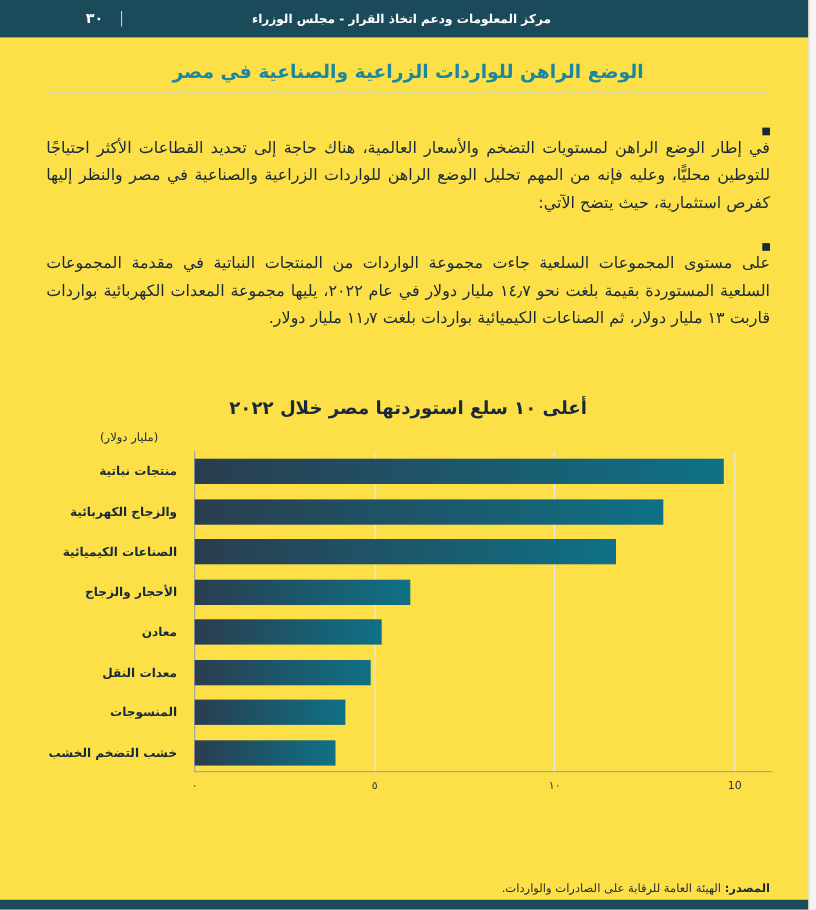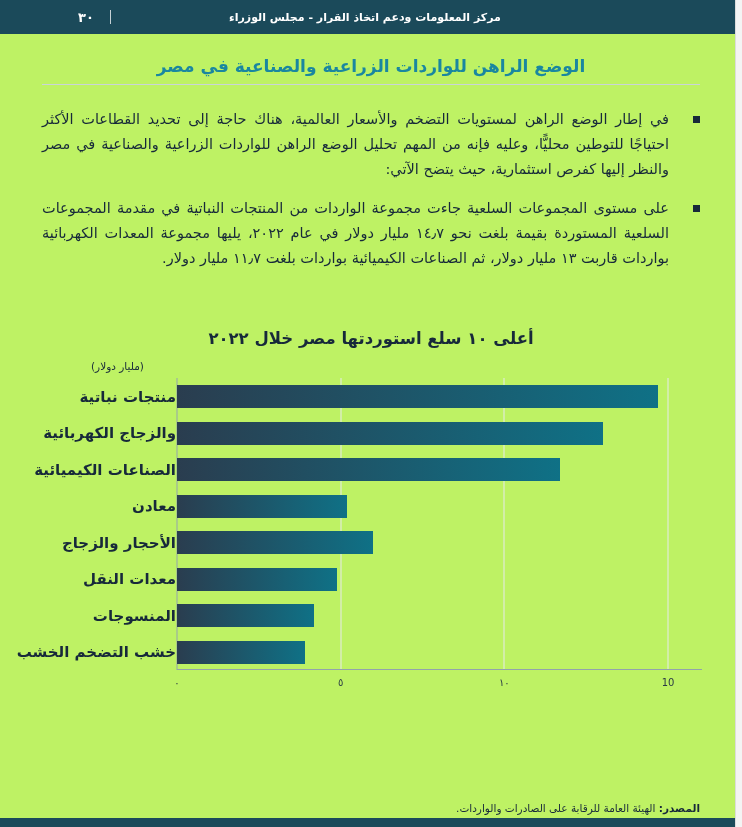--- a/index.html
+++ b/index.html
@@ -1,19 +1,19 @@
 <!DOCTYPE html>
 <html lang="ar" dir="rtl"><head>
 <meta charset="utf-8">
 <style>
   * { margin:0; padding:0; box-sizing:border-box; }
   body { background:#ffffff; font-family:"DejaVu Sans", sans-serif; }
   .page {
     position:relative; width:742px; height:827px; margin:0 auto;
-    background:#bef264; overflow:hidden; direction:rtl; color:#17293a;
+    background:#fde047; overflow:hidden; direction:rtl; color:#17293a;
   }
   .page-edge {
     position:absolute; top:0; right:0; width:7px; height:100%;
     background:#f4f4f4; border-left:1px solid #dcdcdc;
   }
   
   .top-banner {
     position:absolute; top:0; left:0; width:735px; height:34px;
     background:#1b4a5a; color:#ffffff;
   }
@@ -31,21 +31,21 @@
     background:rgba(255,255,255,0.75);
   }
   
   .content { padding:56px 42px 0 42px; }
   .section-heading {
     color:#1a87a0; font-size:17px; font-weight:bold; text-align:center;
     letter-spacing:0;
   }
   .heading-divider { border:none; border-top:1px solid #c9d4d9; margin-top:8px; }
   .bullets { margin-top:22px; }
-  .bullet-item { display:flex; gap:24px; margin-bottom:13px; }
+  .bullet-item { display:flex; gap:0; margin-bottom:13px;flex-direction:column; }
   .bullet-marker {
     flex:0 0 auto; width:7px; height:7px; background:#17293a; margin-top:9px;
   }
   .bullet-text {
     font-size:14.5px; line-height:1.74; text-align:justify; color:#17293a;
   }
   
   .chart-title {
     margin-top:58px; text-align:center; font-size:16.5px; font-weight:bold;
     color:#17293a;
@@ -62,22 +62,22 @@
     transform:translateX(-0.5px);
   }
   .grid-line.axis-line-v { background:#93a3ab; }
   .chart-axis-x {
     position:absolute; left:135px; bottom:26px; width:525px; height:1px;
     background:#93a3ab;
   }
   #chart-rows { position:relative; padding-bottom:26px; }
   .chart-row { display:flex; align-items:center; height:36.5px; }
   .chart-label {
-    width:135px; padding-right:1px; text-align:right; direction:rtl;
-    font-size:15px; font-weight:bold; color:#17293a; flex:0 0 auto;
+    width:135px; padding-right:16px; text-align:right; direction:rtl;
+    font-size:11px; font-weight:bold; color:#17293a; flex:0 0 auto;
     white-space:nowrap;
   }
   .chart-track { position:relative; width:491px; height:23px; flex:0 0 auto; }
   .chart-bar { height:100%; }
   .chart-ticks {
     position:absolute; left:135px; bottom:0; width:491px; height:26px;
   }
   .tick-label {
     position:absolute; top:7px; transform:translateX(-50%);
     font-size:10px; color:#2a3a45;
@@ -144,29 +144,29 @@
                 <div class="chart-bar" style="width: 86.6667%; background: linear-gradient(to right, rgb(42, 61, 79), rgb(15, 113, 134));"></div>
               </div>
             </div>
             <div class="chart-row">
               <div class="chart-label">الصناعات الكيميائية</div>
               <div class="chart-track">
                 <div class="chart-bar" style="width: 78%; background: linear-gradient(to right, rgb(42, 61, 79), rgb(15, 113, 134));"></div>
               </div>
             </div>
             <div class="chart-row">
+              <div class="chart-label">الأحجار والزجاج</div>
+              <div class="chart-track">
+                <div class="chart-bar" style="width: 40%; background: linear-gradient(to right, rgb(42, 61, 79), rgb(15, 113, 134));"></div>
+              </div>
+            </div>
+            <div class="chart-row">
               <div class="chart-label">معادن</div>
               <div class="chart-track">
                 <div class="chart-bar" style="width: 34.6667%; background: linear-gradient(to right, rgb(42, 61, 79), rgb(15, 113, 134));"></div>
-              </div>
-            </div>
-            <div class="chart-row">
-              <div class="chart-label">الأحجار والزجاج</div>
-              <div class="chart-track">
-                <div class="chart-bar" style="width: 40%; background: linear-gradient(to right, rgb(42, 61, 79), rgb(15, 113, 134));"></div>
               </div>
             </div>
             <div class="chart-row">
               <div class="chart-label">معدات النقل</div>
               <div class="chart-track">
                 <div class="chart-bar" style="width: 32.6667%; background: linear-gradient(to right, rgb(42, 61, 79), rgb(15, 113, 134));"></div>
               </div>
             </div>
             <div class="chart-row">
               <div class="chart-label">المنسوجات</div>

